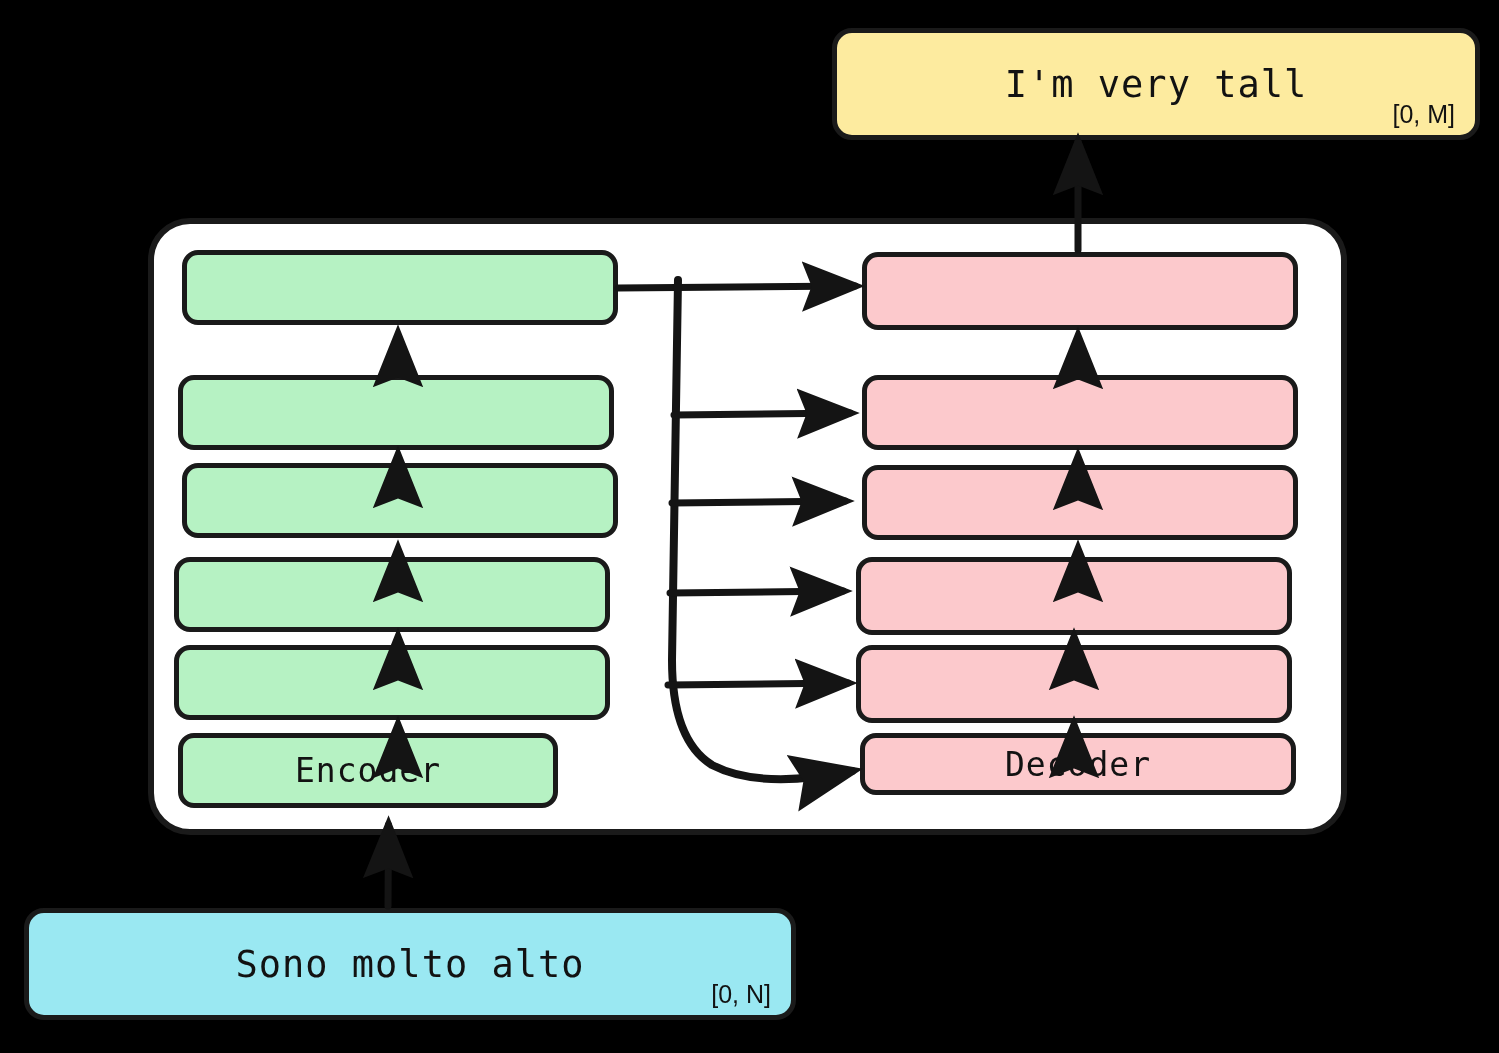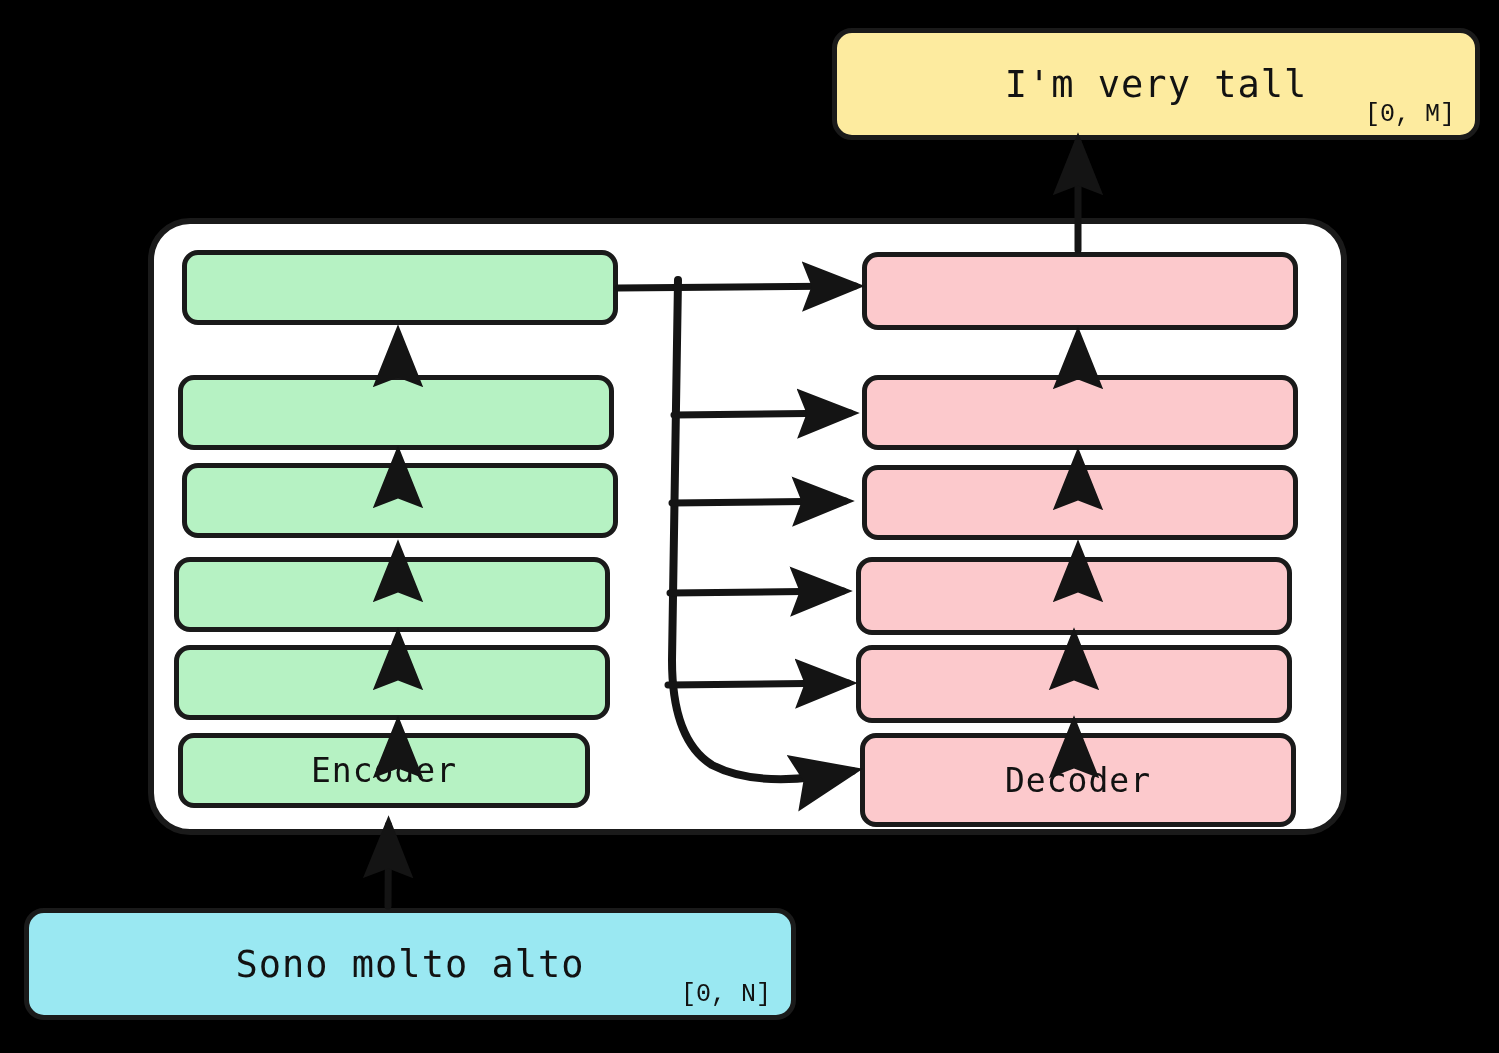--- a/index.html
+++ b/index.html
@@ -38,21 +38,21 @@
     font-family: "DejaVu Sans Mono", monospace;
     font-size: 37px;
     color: #121212;
     letter-spacing: 1px;
     white-space: nowrap;
   }
   .io-range {
     position: absolute;
     right: 20px;
     bottom: 6px;
-    font-family: Liberation Mono, monospace;
+    font-family: Liberation Sans, sans-serif;
     font-size: 25px;
     color: #121212;
     white-space: nowrap;
     margin-top: 14px;
   }
 
   
   #model-container {
     position: absolute;
     left: 148px;
@@ -119,42 +119,42 @@
     </div>
     <div class="layer green" style="left:182px; top:463px; width:436px; height:75px;">
       <span class="node-label"></span>
     </div>
     <div class="layer green" style="left:174px; top:557px; width:436px; height:75px;">
       <span class="node-label"></span>
     </div>
     <div class="layer green" style="left:174px; top:645px; width:436px; height:75px;">
       <span class="node-label"></span>
     </div>
-    <div class="layer green" style="left:178px; top:733px; width:412px; height:75px;">
+    <div class="layer green" style="left:178px; top:733px; width:380px; height:75px;">
       <span class="node-label">Encoder</span>
     </div>
   </div>
 
   <div class="stack" id="decoder-stack">
     <div class="layer pink" style="left:862px; top:252px; width:436px; height:78px;">
       <span class="node-label"></span>
     </div>
     <div class="layer pink" style="left:862px; top:375px; width:436px; height:75px;">
       <span class="node-label"></span>
     </div>
     <div class="layer pink" style="left:862px; top:465px; width:436px; height:75px;">
       <span class="node-label"></span>
     </div>
     <div class="layer pink" style="left:856px; top:557px; width:436px; height:78px;">
       <span class="node-label"></span>
     </div>
     <div class="layer pink" style="left:856px; top:645px; width:436px; height:78px;">
       <span class="node-label"></span>
     </div>
-    <div class="layer pink" style="left:860px; top:733px; width:436px; height:94px;align-items:center;">
+    <div class="layer pink" style="left:860px; top:733px; width:436px; height:62px;align-items:center;">
       <span class="node-label">Decoder</span>
     </div>
   </div>
 
   <svg id="wires" viewBox="0 0 1499 1053">
     <defs>
       <marker id="arrowhead" markerWidth="9" markerHeight="8" refX="7.6" refY="4" orient="auto" markerUnits="strokeWidth">
         <path d="M0,0.4 L9,4 L0,7.6 L1.4,4 Z" fill="#141414"></path>
       </marker>
     </defs>

